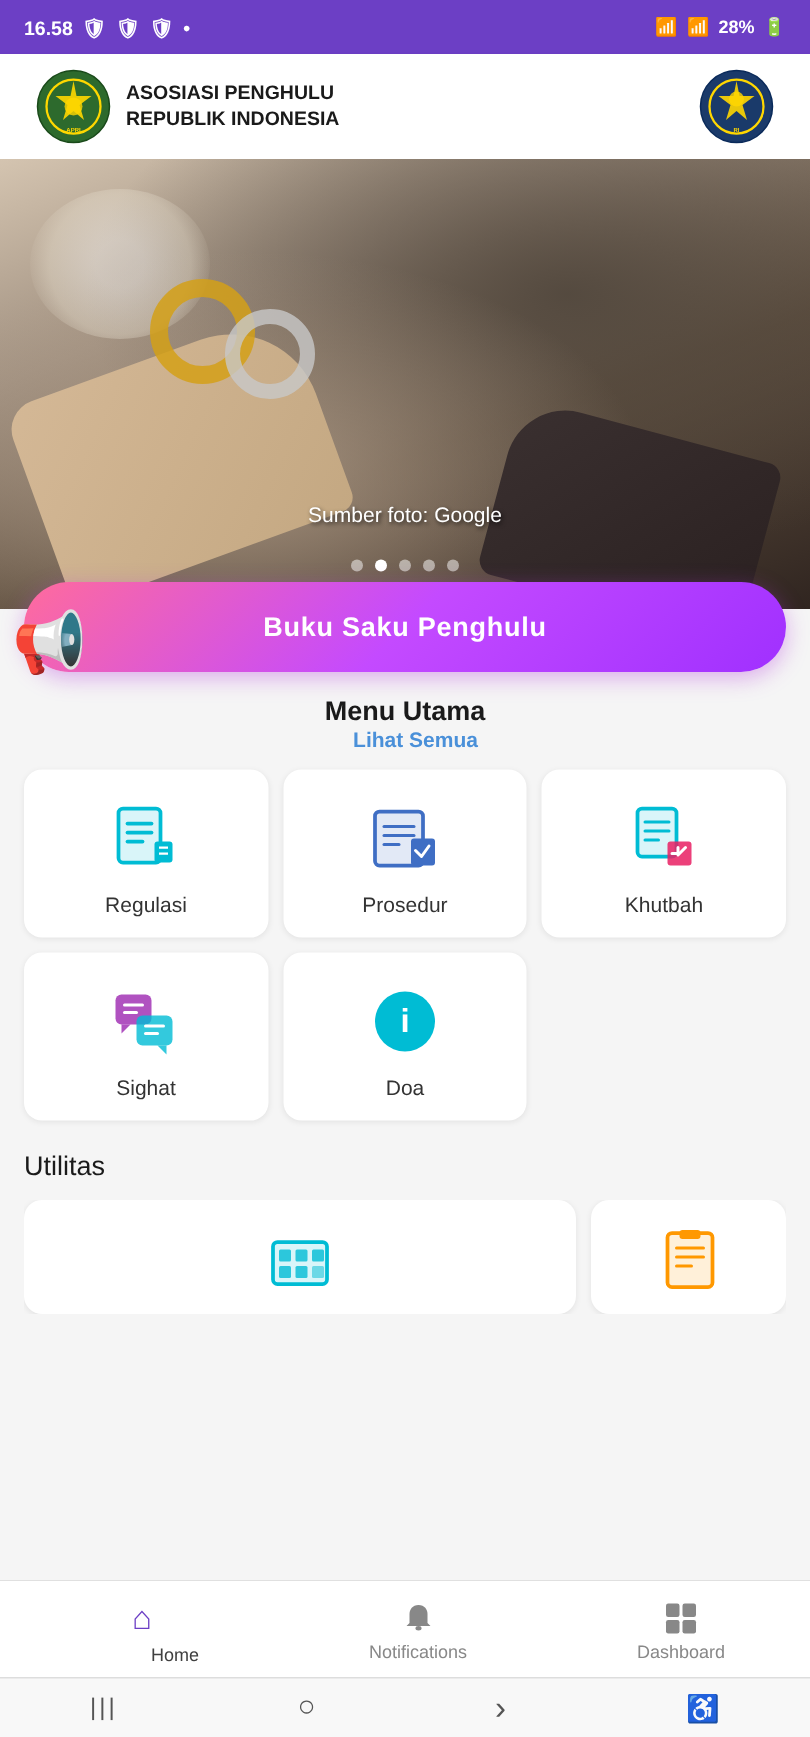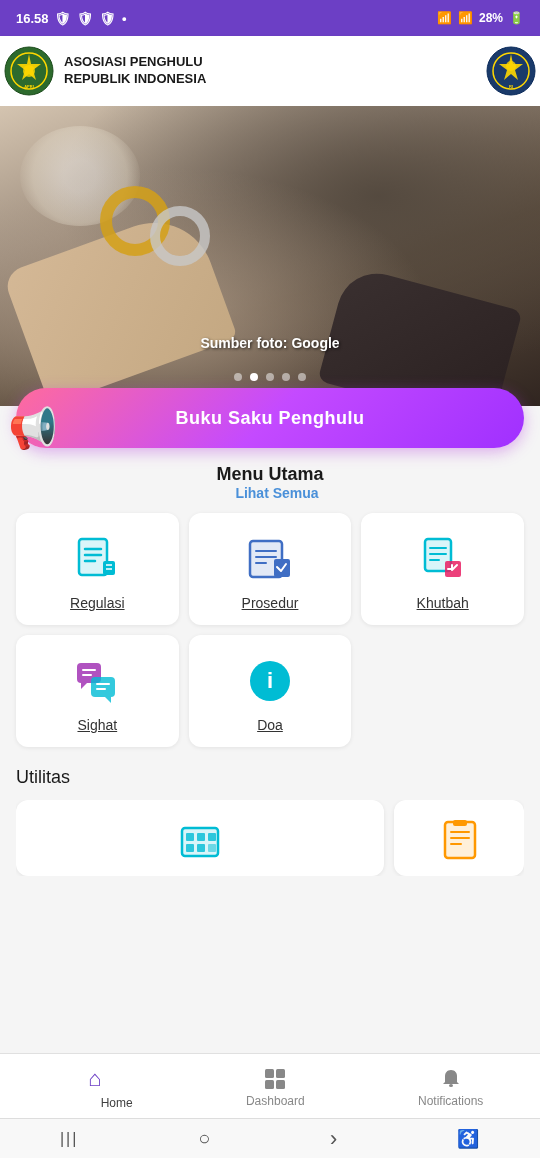--- a/index.html
+++ b/index.html
@@ -26,21 +26,21 @@
     }
     .status-left { display: flex; align-items: center; gap: 6px; }
     .status-right { display: flex; align-items: center; gap: 6px; font-size: 12px; }
 
     
     .header {
       background: white;
       display: flex;
       align-items: center;
       justify-content: space-between;
-      padding: 10px 4px;
+      padding: 10px 24px;
       box-shadow: 0 1px 3px rgba(0,0,0,0.1);
     }
     .header-left { display: flex; align-items: center; gap: 10px; }
     .header-logo {
       width: 50px;
       height: 50px;
     }
     .header-title {
       font-size: 13px;
       font-weight: 700;
@@ -123,21 +123,21 @@
     }
 
     .banner-caption {
       position: absolute;
       bottom: 55px;
       left: 0;
       right: 0;
       text-align: center;
       color: white;
       font-size: 14px;
-      font-weight: 700;
+      font-weight: 400;
       text-shadow: 1px 1px 3px rgba(0,0,0,0.7);
       margin-top: 29px;
     }
     .banner-dots {
       position: absolute;
       bottom: 25px;
       left: 0;
       right: 0;
       display: flex;
       justify-content: center;
@@ -231,21 +231,20 @@
       width: 52px;
       height: 52px;
       display: flex;
       align-items: center;
       justify-content: center;
     }
     .menu-label {
       font-size: 14px;
       color: #333;
       text-align: center;
-      text-decoration: underline;
     }
 
     
     .icon-regulasi { color: #00bcd4; }
     .icon-simulasi { color: #00bcd4; }
     .icon-prosedur { color: #3f6ec4; }
     .icon-khutbah { color: #00bcd4; }
     .icon-sighat { color: #9c27b0; }
     .icon-doa { color: #00bcd4; }
 
@@ -524,34 +523,34 @@
 
 <div class="bottom-spacer"></div>
 
 <div class="bottom-nav" style="bottom: 40px;">
   <div class="nav-item">
     <span class="nav-icon active">⌂</span>
     <span class="nav-label active">Home</span>
   </div>
   <div class="nav-item">
     <svg width="22" height="22" viewBox="0 0 22 22" xmlns="http://www.w3.org/2000/svg">
+      <path d="M11 2 C7 2 5 5 5 8 L5 14 L3 16 L19 16 L17 14 L17 8 C17 5 15 2 11 2Z" fill="#888"></path>
+      <rect x="9" y="16" width="4" height="3" rx="2" fill="#888"></rect>
+    </svg>
+    <span class="nav-label">Notifications</span>
+  </div>
+  <div class="nav-item">
+    <svg width="22" height="22" viewBox="0 0 22 22" xmlns="http://www.w3.org/2000/svg">
       <rect x="1" y="1" width="9" height="9" rx="1.5" fill="#888"></rect>
       <rect x="12" y="1" width="9" height="9" rx="1.5" fill="#888"></rect>
       <rect x="1" y="12" width="9" height="9" rx="1.5" fill="#888"></rect>
       <rect x="12" y="12" width="9" height="9" rx="1.5" fill="#888"></rect>
     </svg>
     <span class="nav-label">Dashboard</span>
   </div>
-  <div class="nav-item">
-    <svg width="22" height="22" viewBox="0 0 22 22" xmlns="http://www.w3.org/2000/svg">
-      <path d="M11 2 C7 2 5 5 5 8 L5 14 L3 16 L19 16 L17 14 L17 8 C17 5 15 2 11 2Z" fill="#888"></path>
-      <rect x="9" y="16" width="4" height="3" rx="2" fill="#888"></rect>
-    </svg>
-    <span class="nav-label">Notifications</span>
-  </div>
 </div>
 
 <div class="sys-nav" style="bottom:0; background:#f8f8f8; border-top: 1px solid #ddd;">
   <span class="sys-nav-btn" style="font-size:16px; letter-spacing:2px; color:#555;">|||</span>
   <span class="sys-nav-btn" style="font-size:20px; color:#555;">○</span>
   <span class="sys-nav-btn" style="font-size:22px; color:#555; transform:scaleX(-1); display:inline-block;">‹</span>
   <span class="sys-nav-btn" style="font-size:18px; color:#555;">♿</span>
 </div>
 
 </body></html>

